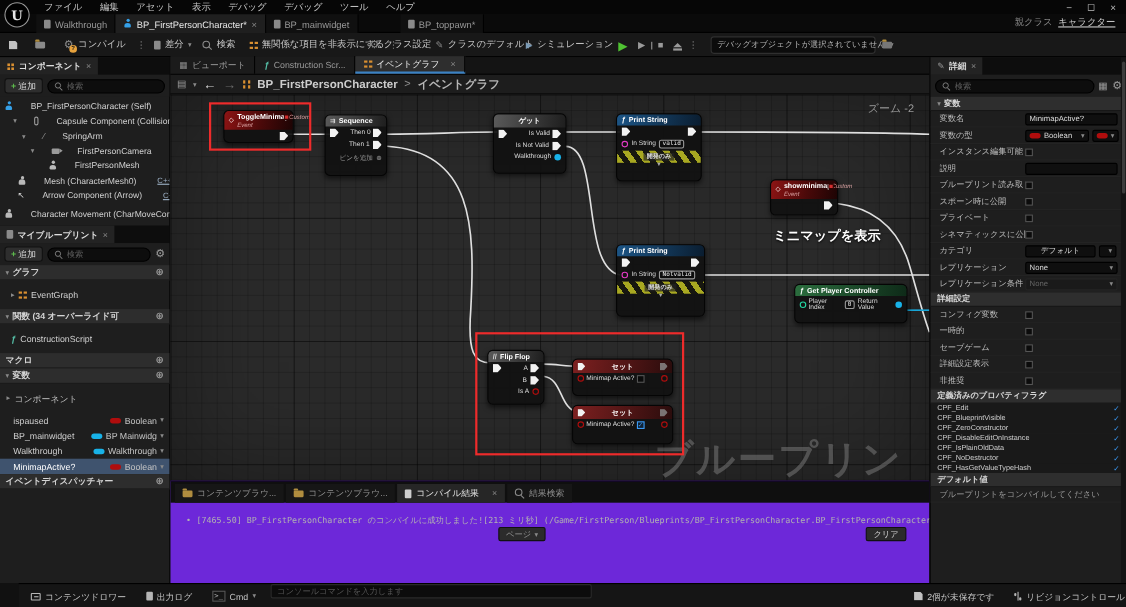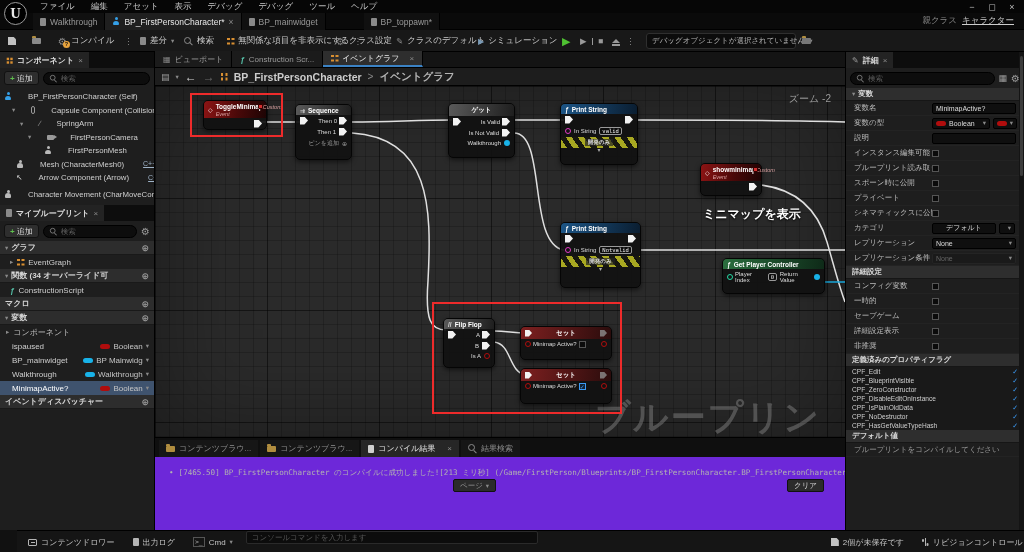--- a/index.html
+++ b/index.html
@@ -51,21 +51,21 @@
 .addbtn{display:flex;align-items:center;gap:2px;background:#2e2e2e;border:1px solid #111;border-radius:3px;height:14px;padding:0 5px;font-size:8px;color:#ddd}
 .addbtn .pl{color:#5fbf4e;font-weight:bold}
 .srch{flex:1;display:flex;align-items:center;gap:3px;background:#0d0d0d;border:1px solid #000;border-radius:7px;height:13px;padding:0 5px}
 .srch input{background:transparent;border:0;outline:0;color:#ddd;font-size:7.5px;width:100%;font-family:inherit}
 .srch input::placeholder{color:#5f5f5f}
 .trow{height:13.5px;display:flex;align-items:center;gap:16px;font-size:7.8px;color:#d0d0d0;white-space:nowrap;overflow:hidden}
 .trow .cpp{color:#9fb3c8;text-decoration:underline;font-size:7px;margin-left:3px}
 .car{color:#8a8a8a;font-size:6.5px;flex:none}
 .sechead{height:14px;background:#2d2d2d;display:flex;align-items:center;gap:3px;padding:0 5px;font-size:8px;font-weight:bold;color:#d5d5d5;border-bottom:1px solid #191919}
 .sechead .add2{margin-left:auto;color:#9a9a9a;font-size:9px}
-.itemrow{height:14px;display:flex;align-items:center;gap:4px;padding:0 5px 0 10px;font-size:8px;color:#cfcfcf}
+.itemrow{height:26px;display:flex;align-items:center;gap:4px;padding:0 5px 0 10px;font-size:8px;color:#cfcfcf}
 .vrow{height:14px;display:flex;align-items:center;gap:3px;padding:0 5px 0 12px;font-size:8px;color:#cfcfcf}
 .vrow .typ{margin-left:auto;display:flex;align-items:center;gap:3px;color:#c5c5c5}
 .vrow.sel{background:#3f536e;color:#fff}
 
 #centerpanel{left:155px;top:52px;width:690px;height:478px;background:#141414}
 #doctabs{height:16px;background:#141414;display:flex;align-items:flex-end;border-bottom:1px solid #000}
 .dtab{height:16px;display:flex;align-items:center;gap:4px;padding:0 8px;font-size:8px;color:#9a9a9a;background:#1b1b1b;border-right:1px solid #000}
 .dtab.act{background:#2e2e2e;color:#ececec;border-bottom:2px solid #3b82c4}
 #bcrumb{height:18px;background:#1d1d1d;display:flex;align-items:center;gap:6px;padding:0 6px;border-bottom:1px solid #000}
 #canvas{position:absolute;left:0;top:34px;width:690px;height:351px;background-color:#2a2a2a;background-image:linear-gradient(rgba(0,0,0,.18) 1px,transparent 1px),linear-gradient(90deg,rgba(0,0,0,.18) 1px,transparent 1px),linear-gradient(rgba(0,0,0,.38) 1px,transparent 1px),linear-gradient(90deg,rgba(0,0,0,.38) 1px,transparent 1px);background-size:14px 14px,14px 14px,112px 112px,112px 112px;box-shadow:inset 0 0 90px rgba(0,0,0,.38);overflow:hidden}
@@ -684,29 +684,29 @@
           <span>Boolean</span>
           <span class="car mla">▾</span>
         </span>
         <span class="ddl" style="width:24px">
           <span class="pill-ic" style="background:#b00d0d"></span>
           <span class="car mla">▾</span>
         </span>
       </span>
     </div>
   <div class="drow">
+      <span class="dlab">インスタンス編集可能</span>
+      <span class="dctl">
+        <span class="chkbox"></span>
+      </span>
+    </div>
+  <div class="drow">
       <span class="dlab">説明</span>
       <span class="dctl">
         <input class="txt" style="">
-      </span>
-    </div>
-  <div class="drow">
-      <span class="dlab">インスタンス編集可能</span>
-      <span class="dctl">
-        <span class="chkbox"></span>
       </span>
     </div>
   <div class="drow">
       <span class="dlab">ブループリント読み取り専用</span>
       <span class="dctl">
         <span class="chkbox"></span>
       </span>
     </div>
   <div class="drow">
       <span class="dlab">スポーン時に公開</span>

